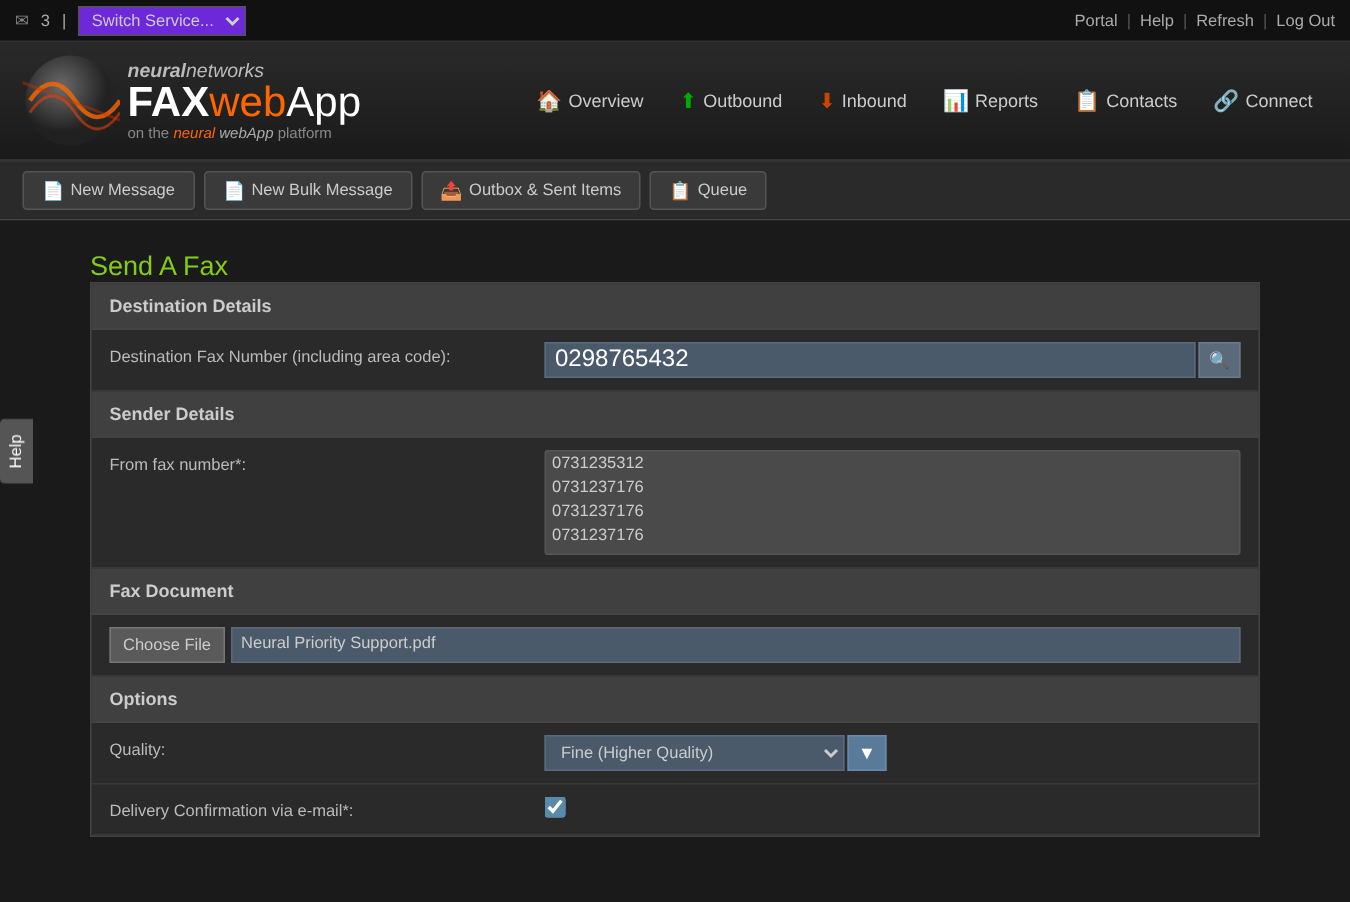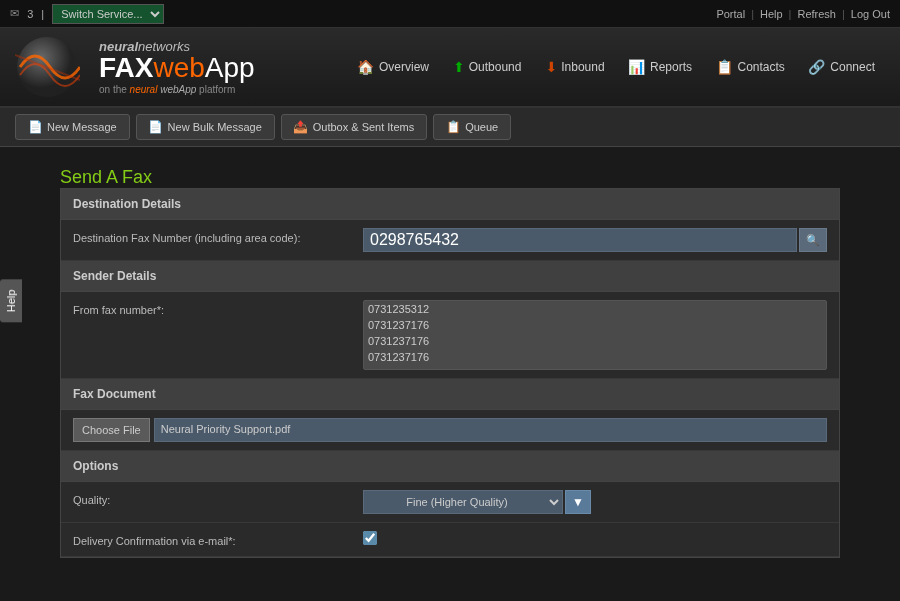--- a/index.html
+++ b/index.html
@@ -5,26 +5,26 @@
     * { box-sizing: border-box; margin: 0; padding: 0; }
     body { background: #1a1a1a; font-family: Arial, sans-serif; font-size: 12px; color: #ccc; width: 900px; min-height: 601px; overflow-x: hidden; }
 
     
     .top-bar { background: #111; display: flex; align-items: center; justify-content: space-between; padding: 4px 10px; height: 28px; border-bottom: 1px solid #333; }
     .top-bar-left { display: flex; align-items: center; gap: 8px; color: #aaa; font-size: 11px; }
     .top-bar-right { display: flex; align-items: center; gap: 6px; font-size: 11px; color: #aaa; margin-left: 12px; }
     .top-bar-right a { color: #aaa; text-decoration: none; }
     .top-bar-right span { color: #555; }
     .switch-service { display: flex; align-items: center; gap: 2px; }
-    .switch-service select { background: #14532d; color: #ccc; border: 1px solid #555; padding: 1px 4px; font-size: 11px; height: 20px; }
+    .switch-service select { background: #6d28d9; color: #ccc; border: 1px solid #555; padding: 1px 4px; font-size: 11px; height: 20px; }
     .mail-icon { color: #888; font-size: 11px; }
 
     
     .logo-area { background: linear-gradient(to bottom, #2a2a2a, #1a1a1a); display: flex; align-items: center; justify-content: space-between; padding: 8px 15px; height: 80px; border-bottom: 2px solid #333; }
-    .logo-left { display: flex; align-items: center; gap: 19px; }
+    .logo-left { display: flex; align-items: center; gap: 5px; }
     .logo-graphic { width: 65px; height: 65px; position: relative; }
     .logo-graphic svg { width: 65px; height: 65px; }
     .logo-text { display: flex; flex-direction: column; }
     .logo-text .fax-webapp { font-size: 28px; color: #fff; line-height: 1; }
     .logo-text .fax-webapp .fax { color: #e8e8e8; font-weight: bold; }
     .logo-text .fax-webapp .web { color: #ff6600; font-weight: normal; }
     .logo-text .fax-webapp .app { color: #e8e8e8; font-weight: normal; }
     .logo-text .tagline { font-size: 10px; color: #888; margin-top: 2px; }
     .logo-text .tagline .neural-tag { font-style: italic; color: #ff6600; }
     .logo-text .tagline .webapp-tag { color: #aaa; font-style: italic; }
@@ -62,21 +62,21 @@
     .fax-input-wrapper { display: flex; align-items: center; }
     .fax-input-wrapper input { flex: 1; }
     .fax-lookup-btn { background: #5a6a7a; border: 1px solid #6a7a8a; color: #ccc; padding: 3px 6px; cursor: pointer; font-size: 11px; height: 24px; margin-left: 2px; }
     .from-fax-select { width: 100%; height: 70px; background: #4a4a4a; border: 1px solid #555; color: #ccc; font-size: 11px; }
     .from-fax-select option { padding: 2px 4px; }
     .company-input { width: 250px; background: #4a5a6a; border: 1px solid #5a6a7a; color: #fff; padding: 4px 6px; font-size: 12px; height: 24px; }
     .file-upload-wrapper { display: flex; align-items: center; gap: 4px; }
     .choose-file-btn { background: #5a5a5a; border: 1px solid #777; color: #ccc; padding: 3px 8px; cursor: pointer; font-size: 11px; height: 24px; }
     .file-name-display { background: #4a5a6a; border: 1px solid #5a6a7a; color: #ccc; padding: 4px 6px; font-size: 11px; height: 24px; flex: 1; display: flex; }
     .quality-select-wrapper { display: flex; align-items: center; gap: 2px; }
-    .quality-select { background: #4a5a6a; border: 1px solid #5a6a7a; color: #ccc; padding: 3px 6px; font-size: 11px; height: 24px; width: 200px; text-align: center; }
+    .quality-select { background: #4a5a6a; border: 1px solid #5a6a7a; color: #ccc; padding: 3px 6px; font-size: 11px; height: 24px; width: 200px; }
     .quality-arrow { background: #5a7a9a; border: 1px solid #6a8aaa; color: #fff; padding: 3px 6px; height: 24px; display: flex; align-items: center; cursor: pointer; }
     .checkbox-field input[type="checkbox"] { width: 14px; height: 14px; cursor: pointer; accent-color: #5a8aaa; }
 
     .divider { color: #555; }
   </style>
 </head>
 <body>
 
 <div class="top-bar">
   <div class="top-bar-left">

